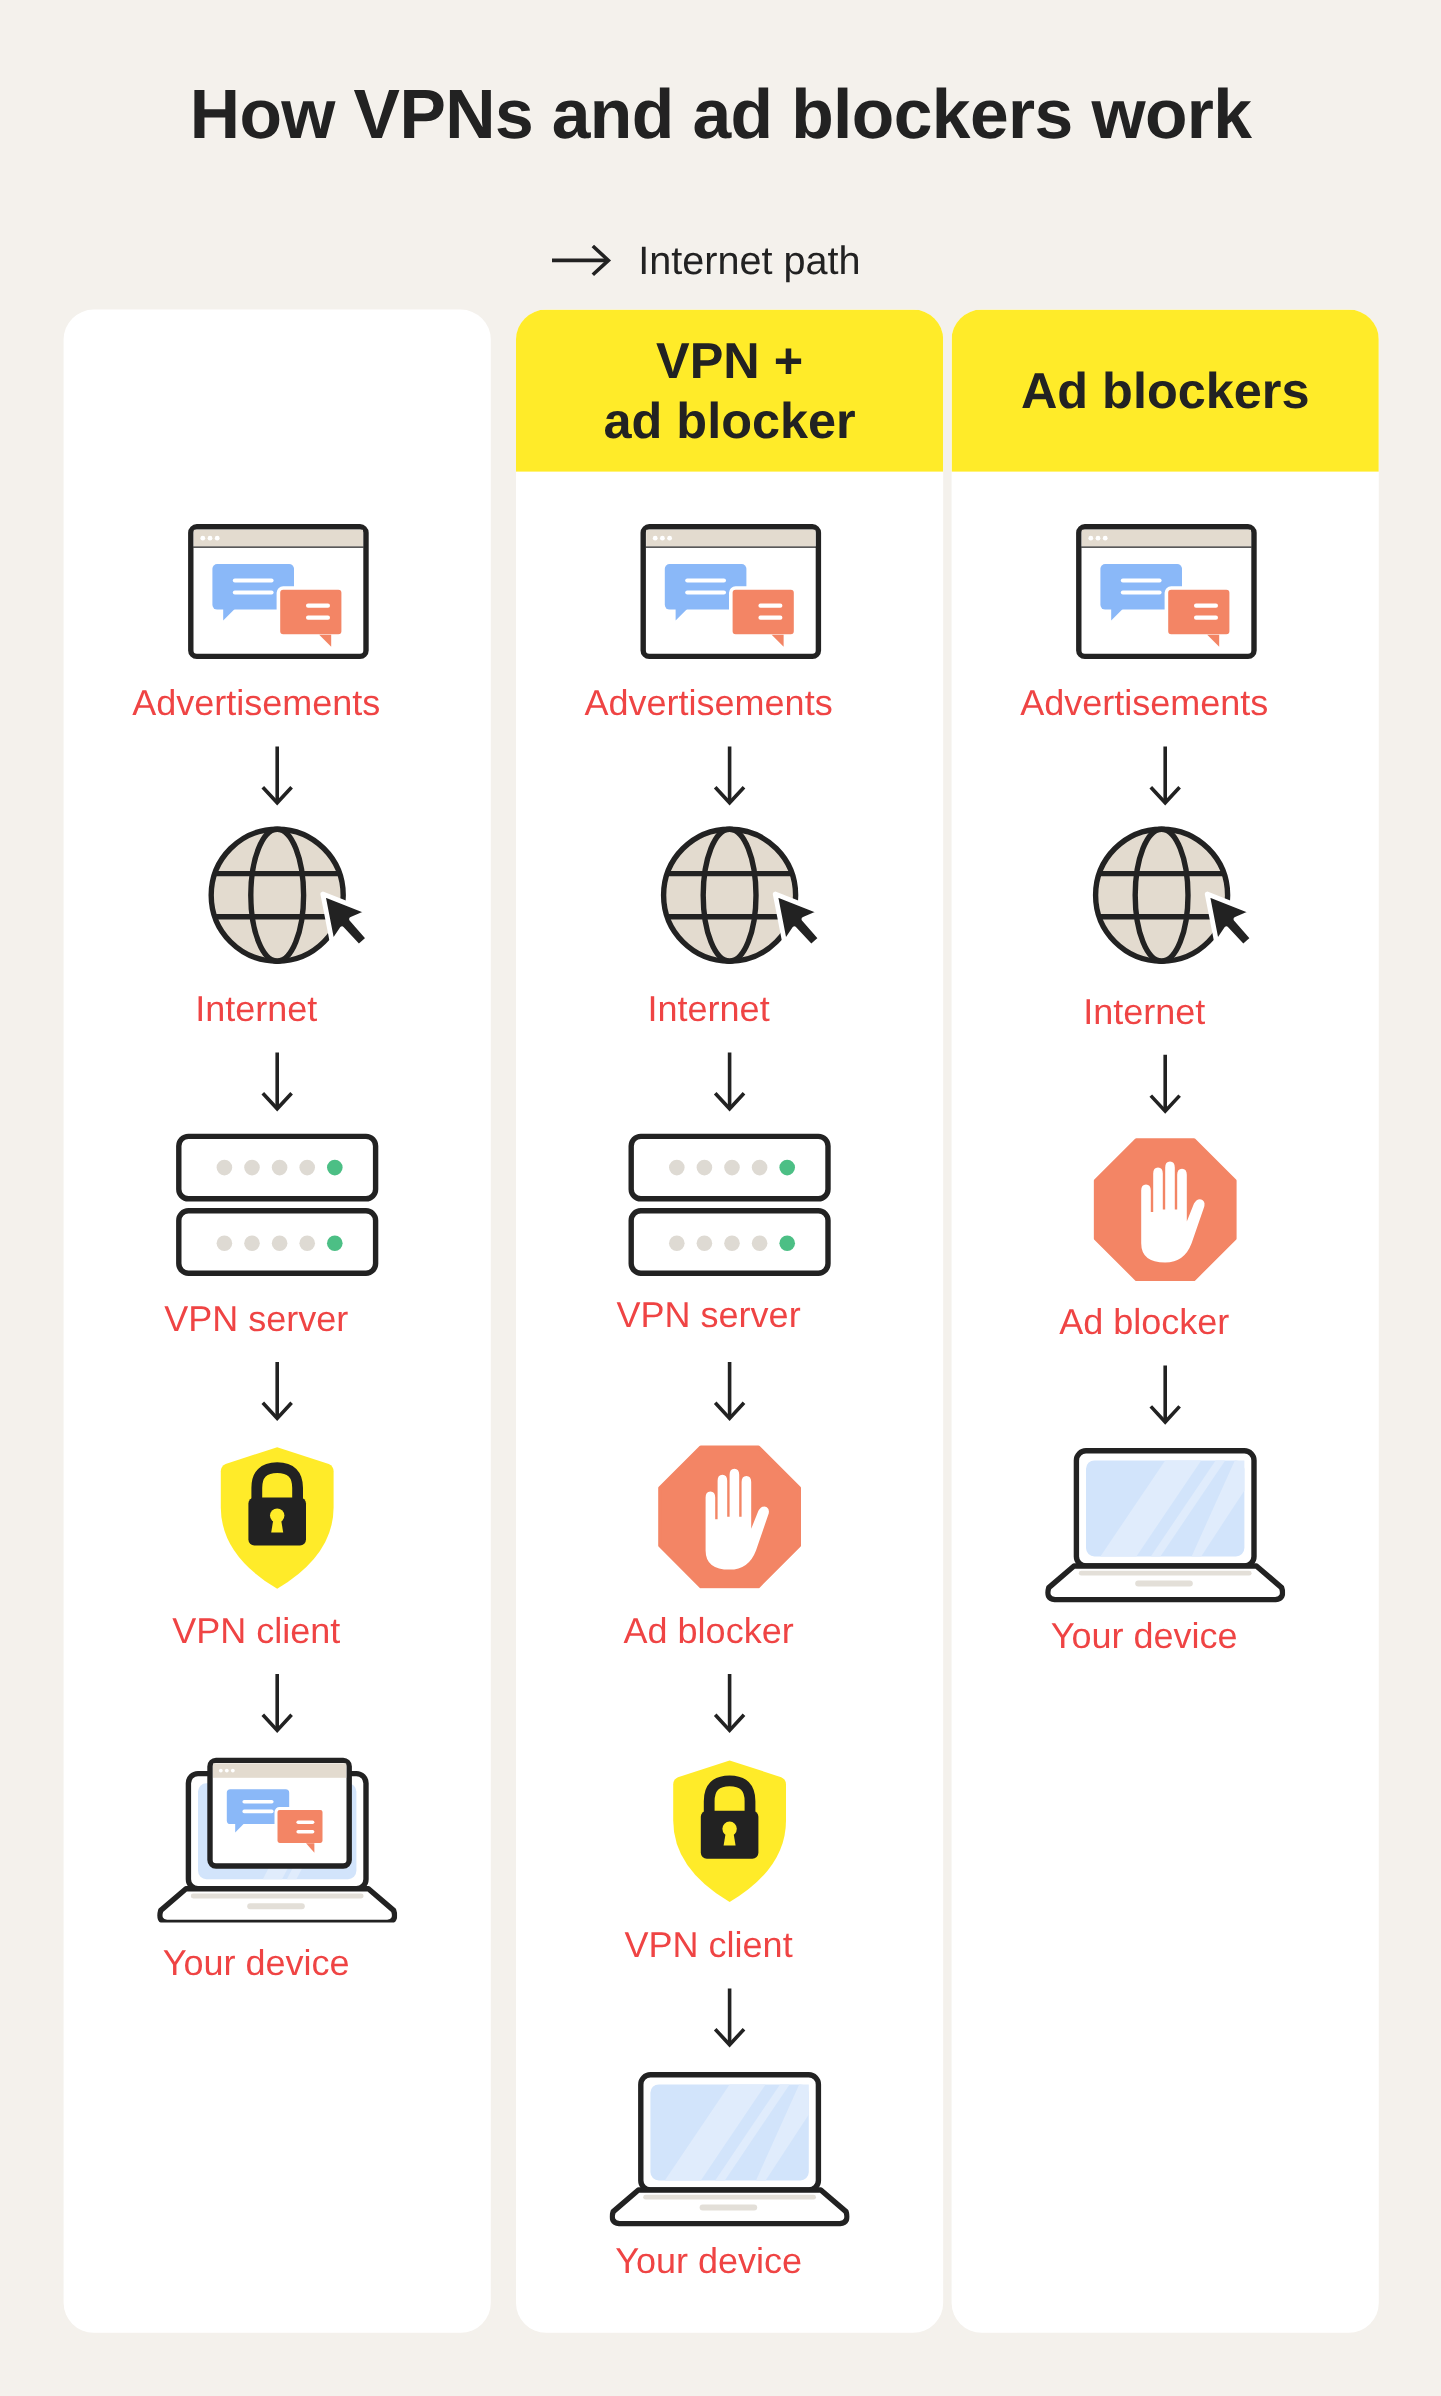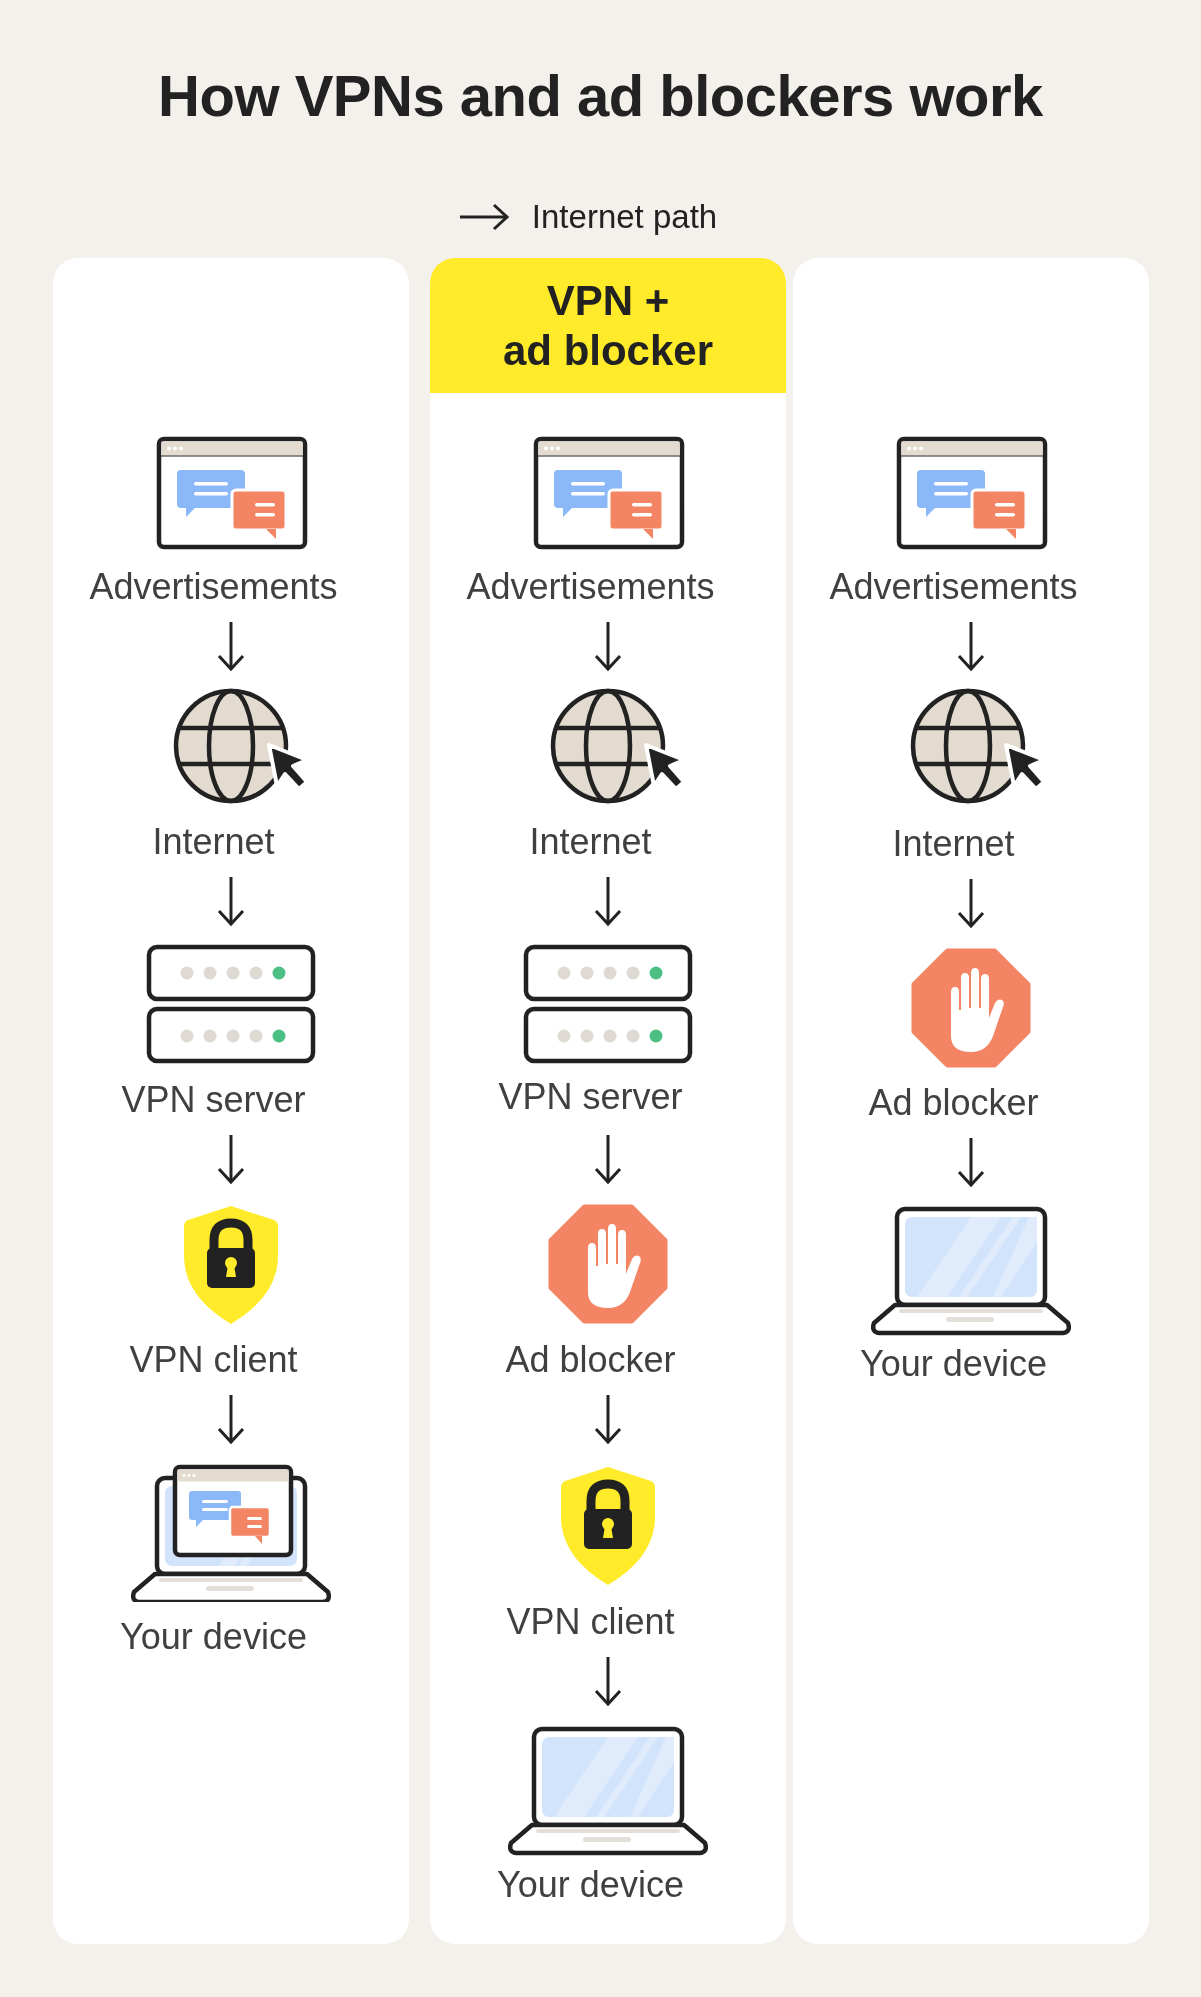--- a/index.html
+++ b/index.html
@@ -28,21 +28,21 @@
   }
   .panel-head {
     height: 135px; background: #ffeb29;
     display: flex; align-items: center; justify-content: center; text-align: center;
     font-weight: 700; font-size: 42px; line-height: 50px; color: #222;
   }
   .panel-head span { display: block; }
   .node { position: absolute; left: 0; width: 356px; text-align: center; }
   .label {
     position: absolute; left: 0; width: 321px; text-align: center;
-    font-size: 36px; color: #404040; line-height: 38px;
+    font-size: 30px; color: #ef4444; line-height: 38px;
   }
   .arrow { position: absolute; left: 163px; }
 </style>
 </head>
 <body>
 
 <svg width="0" height="0" style="position:absolute">
   <defs>
     <symbol id="sym-ads" viewBox="0 0 152 114">
       <rect x="3" y="3" width="146" height="108" rx="5" fill="#fff" stroke="#222" stroke-width="4.5"></rect>
@@ -220,20 +220,25 @@
   <svg class="arrow" style="top:1397px" width="30" height="52">
       <use href="#sym-down"></use>
     </svg>
   <svg class="node" style="top:1468px;left:78px;width:200px;height:130px">
       <use href="#sym-laptop"></use>
     </svg>
   <div class="label" style="top:1608px">Your device</div>
 </div>
 
 <div class="panel" style="left:793px">
+  <div class="panel-head">
+    <div>
+        <span>Ad blockers</span>
+      </div>
+  </div>
   <svg class="node" style="top:178px;left:103px;width:152px;height:114px">
       <use href="#sym-ads"></use>
     </svg>
   <div class="label" style="top:310px">Advertisements</div>
   <svg class="arrow" style="top:362px" width="30" height="52">
       <use href="#sym-down"></use>
     </svg>
   <svg class="node" style="top:430px;left:117px;width:136px;height:120px">
       <use href="#sym-globe"></use>
     </svg>

